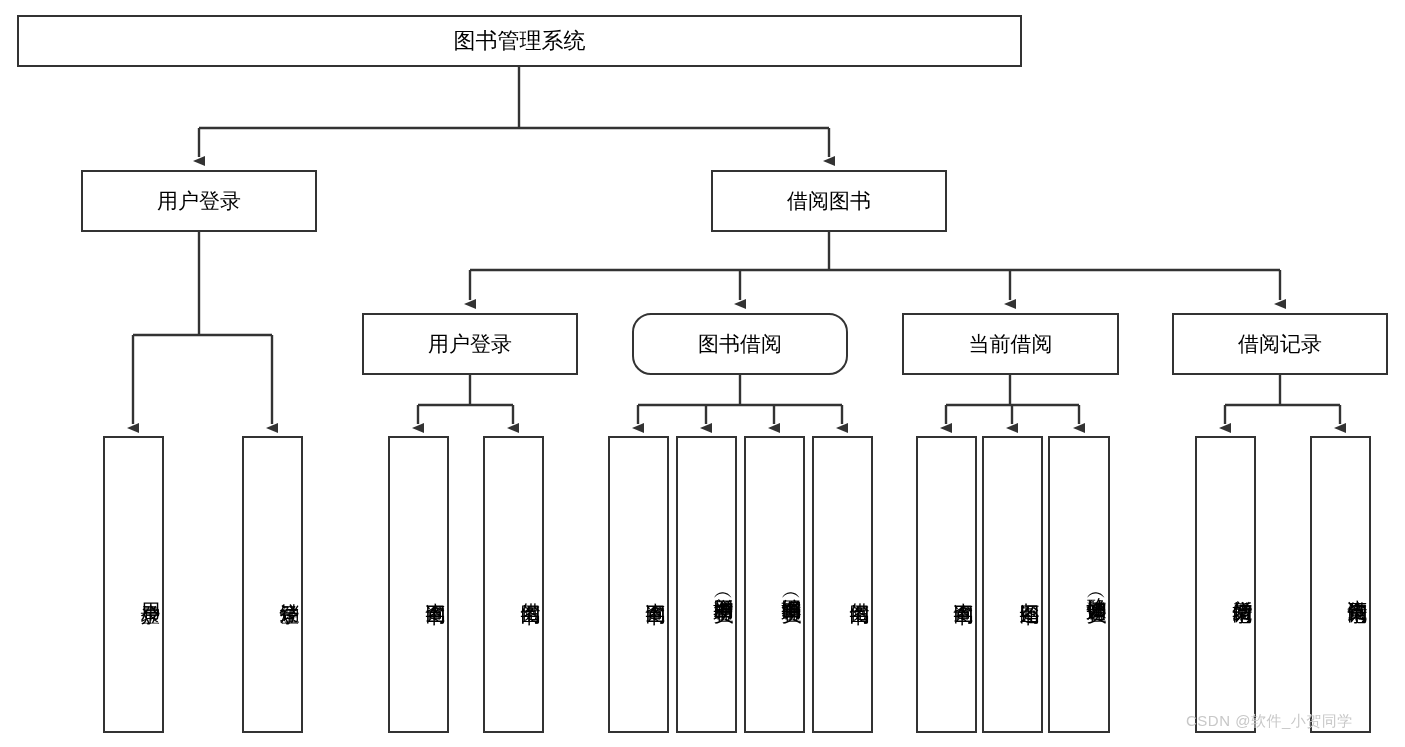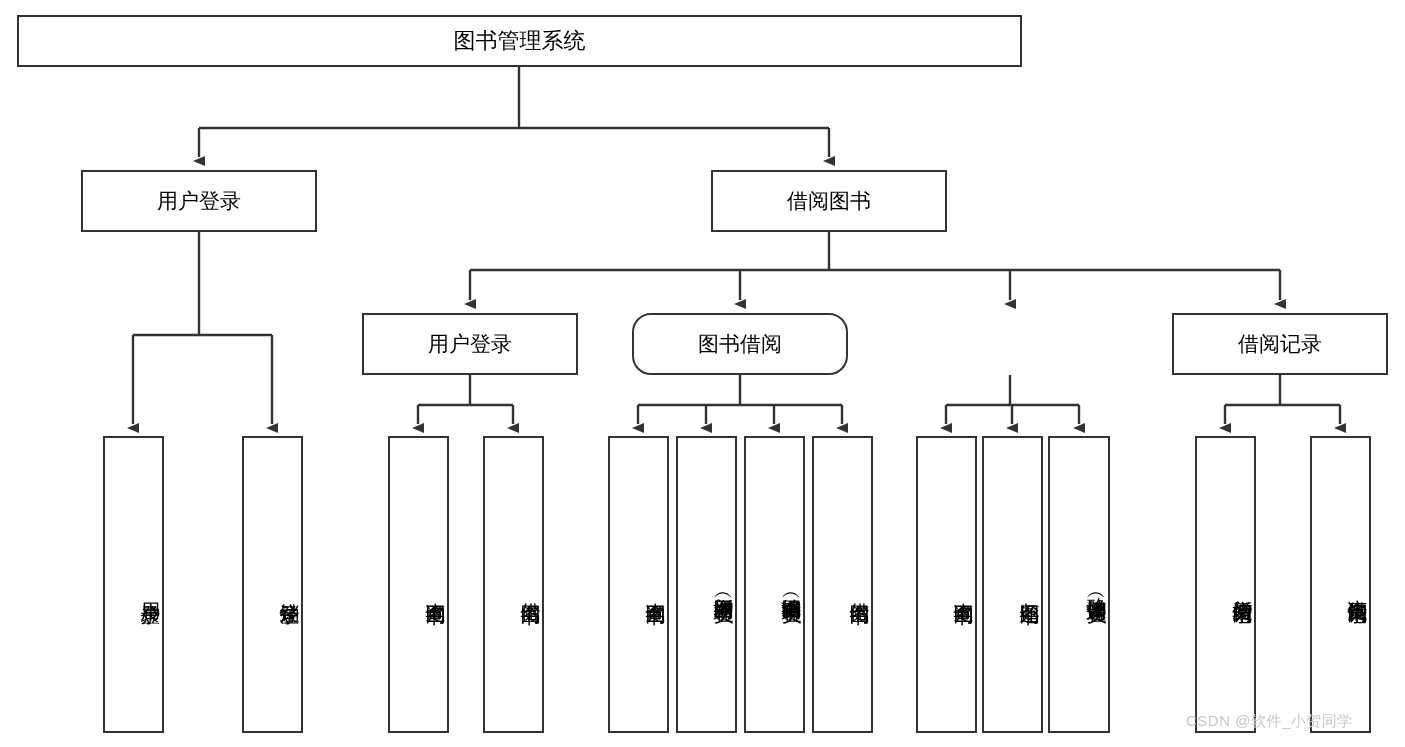--- a/index.html
+++ b/index.html
@@ -130,20 +130,23 @@
   <div class="node h" style="left:711px; top:170px; width:236px; height:62px;">
     <span>借阅图书</span>
   </div>
 
   <div class="node h" style="left:362px; top:313px; width:216px; height:62px;">
     <span>用户登录</span>
   </div>
   <div class="node h" style="left:632px; top:313px; width:216px; height:62px;border-radius:19px;">
     <span>图书借阅</span>
   </div>
+  <div class="node h" style="left:902px; top:313px; width:217px; height:62px;">
+    <span>当前借阅</span>
+  </div>
   <div class="node h" style="left:1172px; top:313px; width:216px; height:62px;">
     <span>借阅记录</span>
   </div>
 
   <div class="node v" style="left:103px; top:436px; width:61px; height:297px;">
     <span>用户登录</span>
   </div>
   <div class="node v" style="left:242px; top:436px; width:61px; height:297px;">
     <span>注销登录</span>
   </div>

